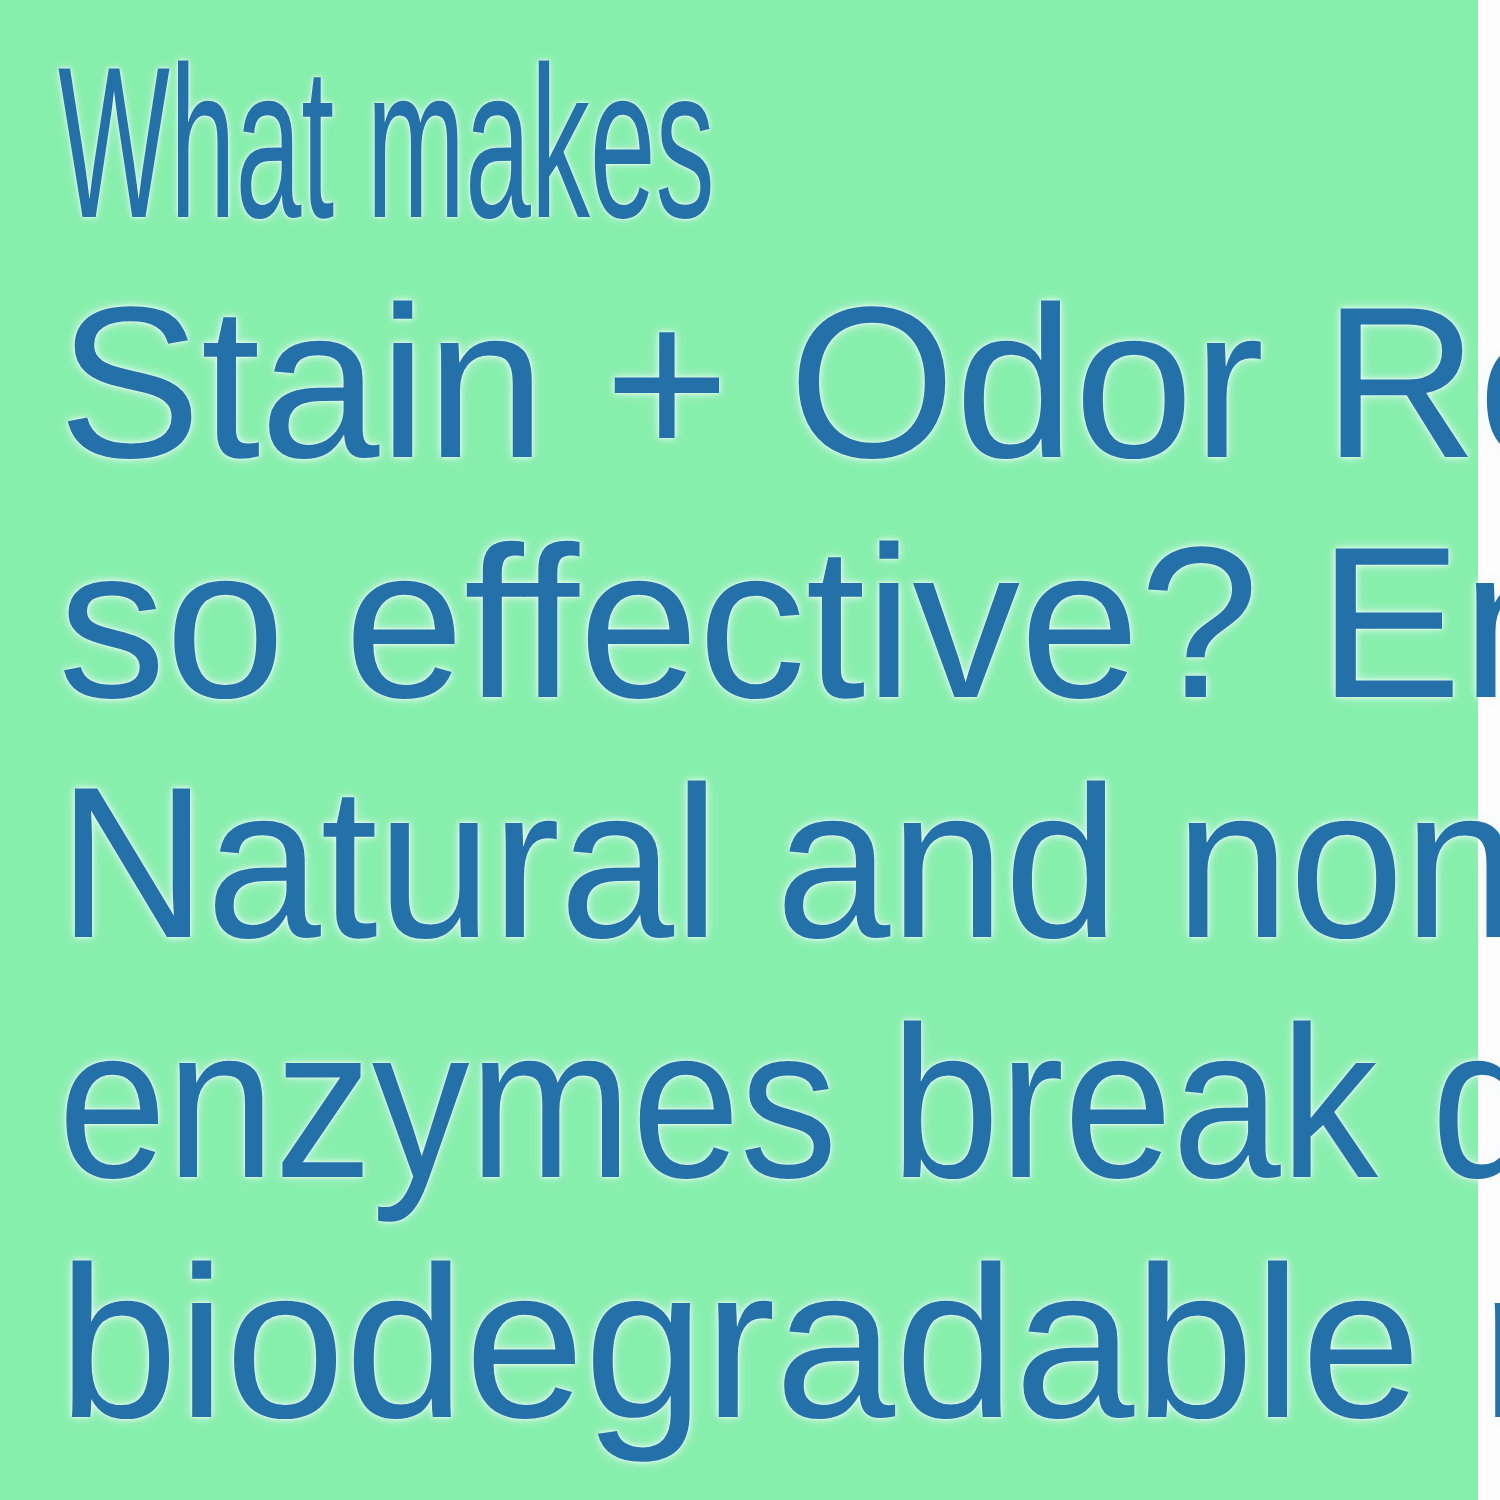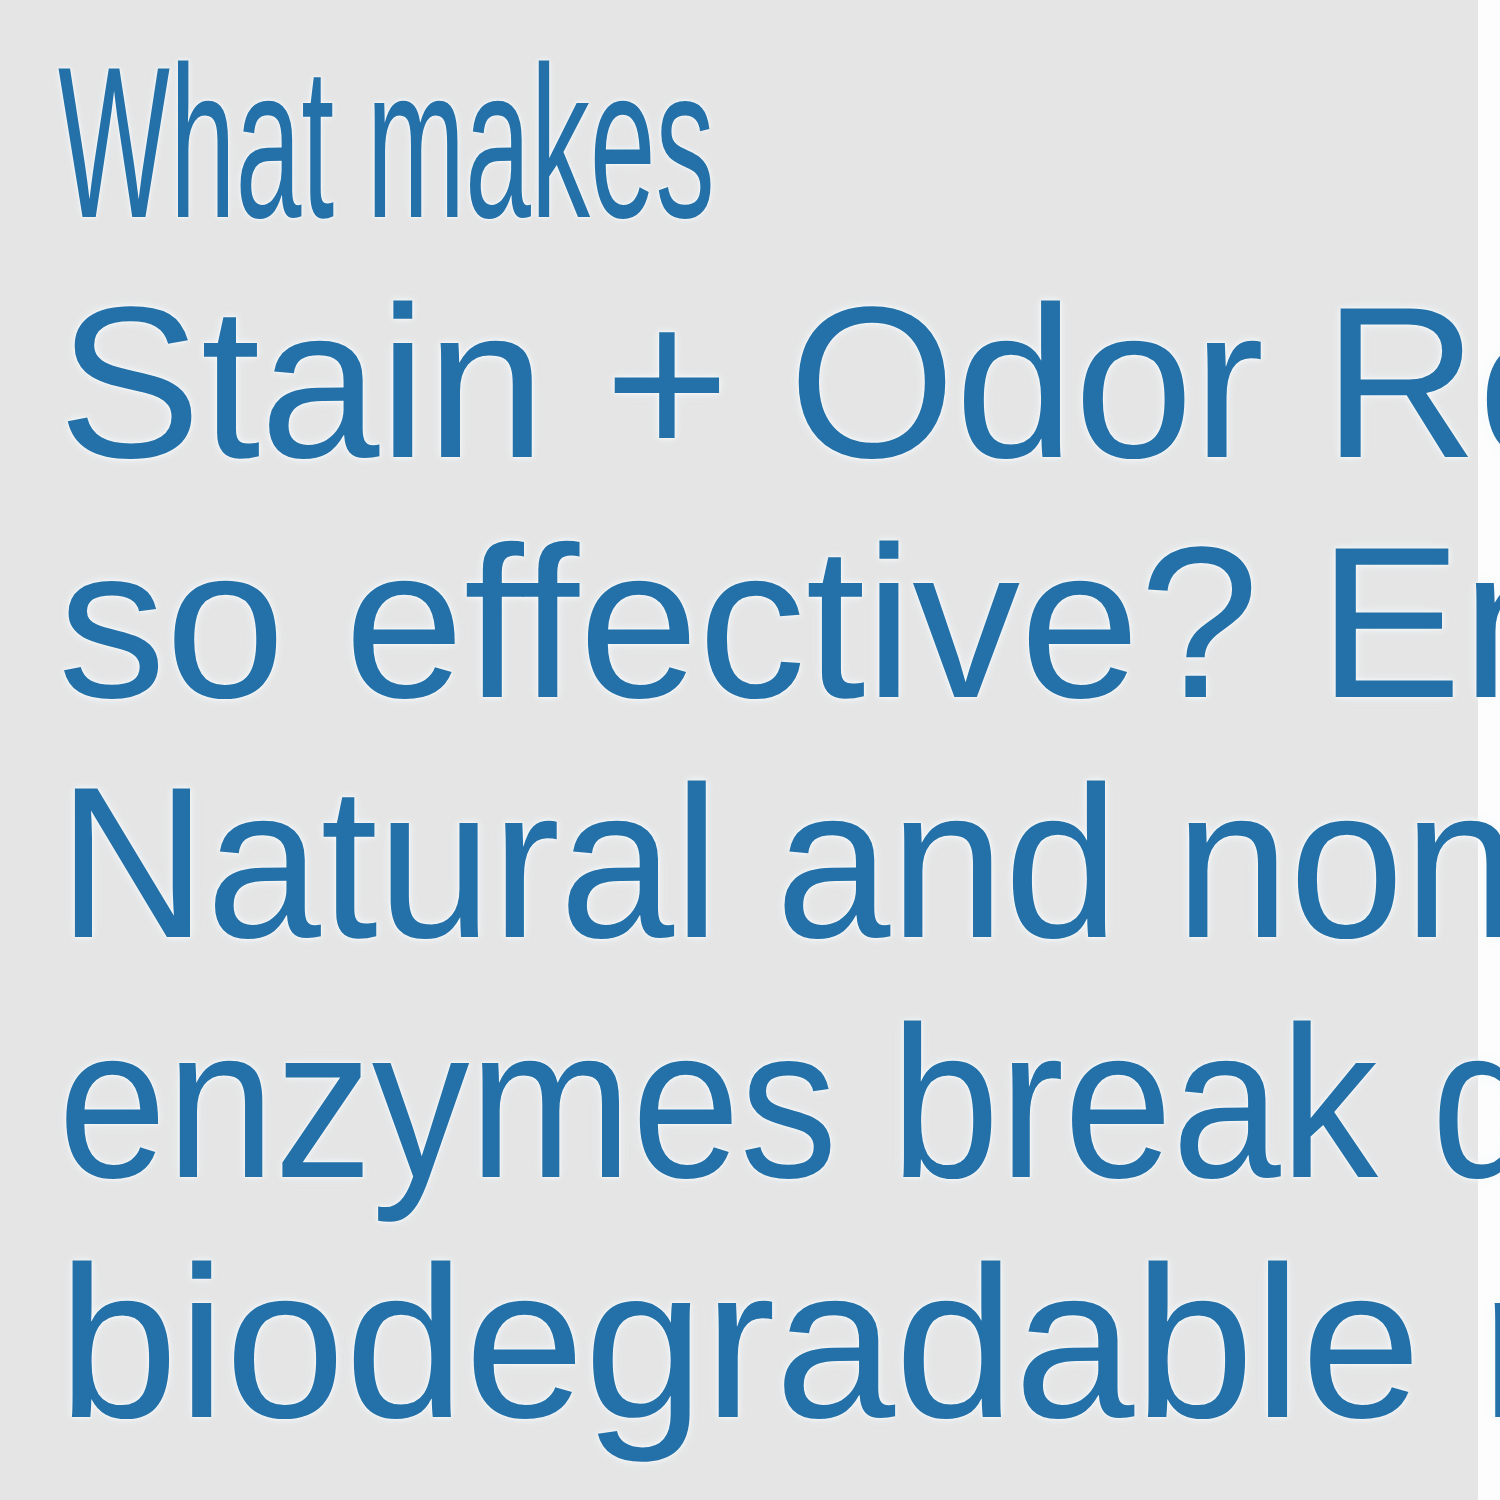--- a/index.html
+++ b/index.html
@@ -65,21 +65,21 @@
     
     text-shadow:
       0 0 2px rgba(255,255,255,0.95),
       0 0 6px rgba(255,255,255,0.75),
       0 0 14px rgba(235,243,250,0.55);
   }
 </style>
 </head>
 <body>
 
-<div id="poster" style="background: #e5e5e5;">
+<div id="poster" style="background: #86efac;">
 
   <div id="right-edge" style="background: rgb(253, 253, 253);"></div>
 
   <div id="headline" style="color: rgb(35, 113, 168);">
     <span class="hl-line" style="transform: scaleX(0.5493); transform-origin: left center;">What makes</span>
     <span class="hl-line" style="transform: scaleX(0.9944); transform-origin: left center;">Stain + Odor Remover</span>
     <span class="hl-line" style="transform: scaleX(0.9986); transform-origin: left center;">so effective? Enzymes!</span>
     <span class="hl-line" style="transform: scaleX(0.9542); transform-origin: left center;">Natural and non-toxic</span>
     <span class="hl-line" style="transform: scaleX(0.9049); transform-origin: left center;">enzymes break down</span>
     <span class="hl-line" style="transform: scaleX(1); transform-origin: left center;">biodegradable messes</span>

